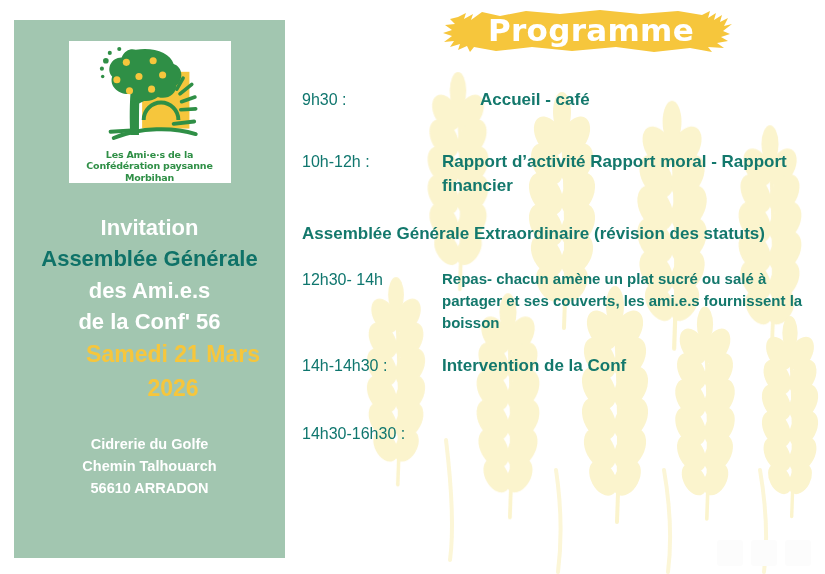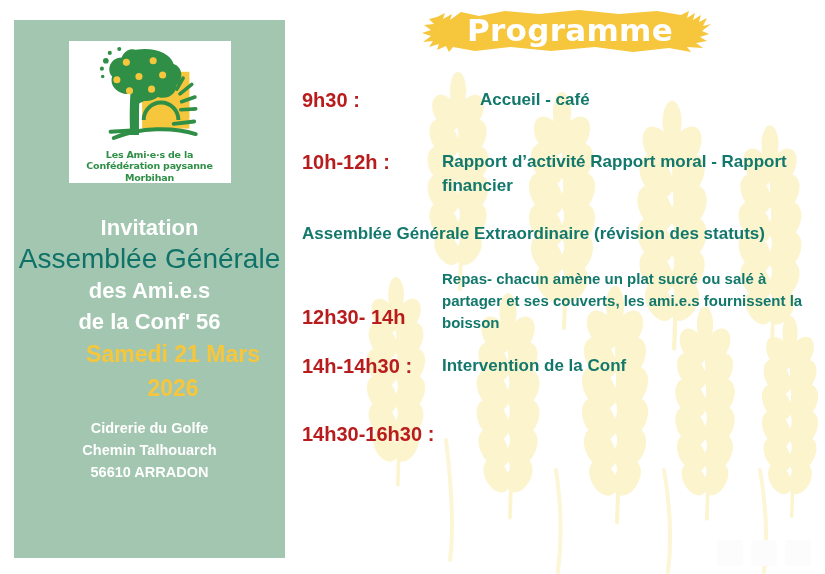--- a/index.html
+++ b/index.html
@@ -77,50 +77,50 @@
     width: 100%;
   }
   .line-invitation {
     color: #ffffff;
     font-weight: 700;
     font-size: 22px;
     line-height: 30px;
   }
   .line-ag {
     color: #0f7268;
-    font-weight: 400;
-    font-size: 28px;
+    font-weight: 700;
+    font-size: 22px;
     line-height: 32px;
   }
   .line-white {
     color: #ffffff;
     font-weight: 700;
     font-size: 22px;
     line-height: 31px;
   }
   .line-date {
     color: #f6c63c;
     font-weight: 700;
     font-size: 23px;
     line-height: 34px;
     padding-left: 47px;
   }
   .addr {
-    margin-top: 12px;
+    margin-top: 28px;
     color: #ffffff;
     font-weight: 700;
     font-size: 14.5px;
     line-height: 22px;
     text-align: center;
   }
 
   
   .banner {
     position: absolute;
-    left: 419px;
+    left: 440px;
     top: 6px;
     width: 296px;
     height: 48px;
     z-index: 3;
     text-align: right;
   }
   .banner svg { display:block; width:100%; height:100%; }
   .banner-label {
     position: absolute;
     left: 0; top: 0;
@@ -143,23 +143,23 @@
     left: 302px;
     top: 88px;
     width: 520px;
     z-index: 3;
   }
   .sched-row {
     display: flex;
     align-items: flex-start;
   }
   .sched-time {
-    color: #b91c1c;
-    font-weight: 700;
-    font-size: 20px;
+    color: #0f766e;
+    font-weight: 400;
+    font-size: 16px;
     line-height: 24px;
     white-space: nowrap;
     flex: 0 0 auto;
   }
   .sched-desc {
     color: #13786c;
     font-weight: 700;
     font-size: 17px;
     line-height: 24px;
     flex: 1 1 auto;
@@ -174,21 +174,21 @@
   .r0 .sched-time { width: 140px; }
   .r0 .sched-desc { padding-left: 0px; }
 
   .r1 { margin-top: 38px; }
   .r1 .sched-time { width: 140px; }
 
   .r2 { margin-top: 24px; }
   .r2 .sched-time { width: 140px; }
 
   .r3 { margin-top: 22px; }
-  .r3 .sched-time { width: 140px; margin-top: 37px; }
+  .r3 .sched-time { width: 140px; }
 
   .r4 { margin-top: 20px; }
   .r4 .sched-time { width: 140px; }
 
   .r5 { margin-top: 44px; }
   .r5 .sched-time { width: 148px; }
   .r5 .sched-desc { padding-left: 0px; }
 
   
   .social-row {

